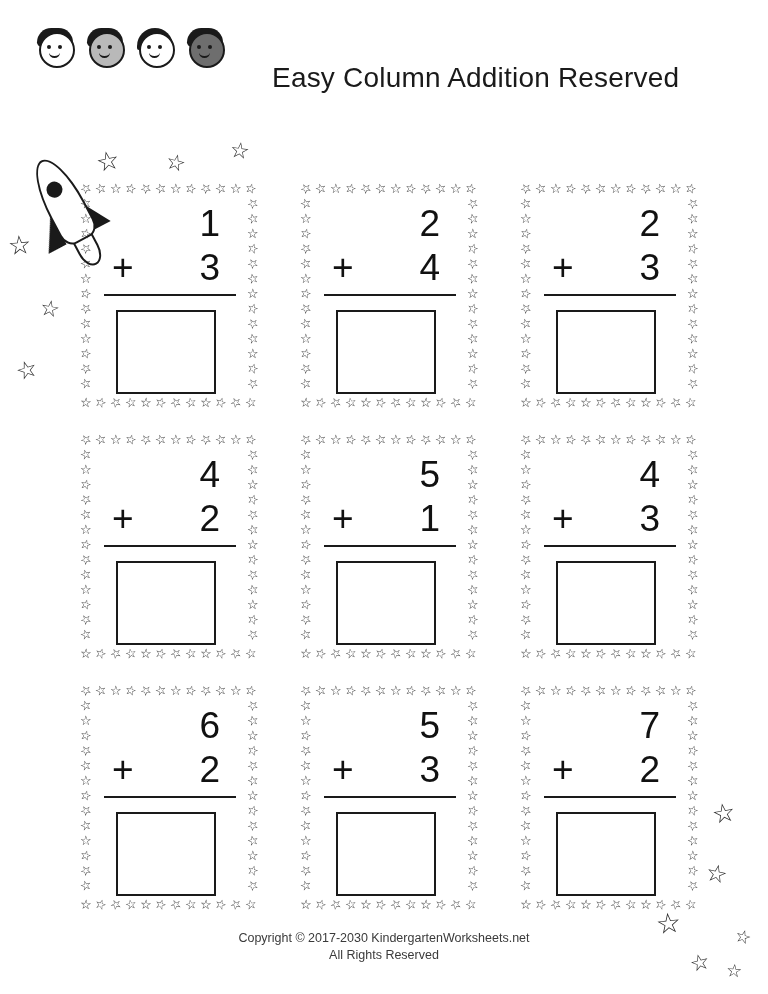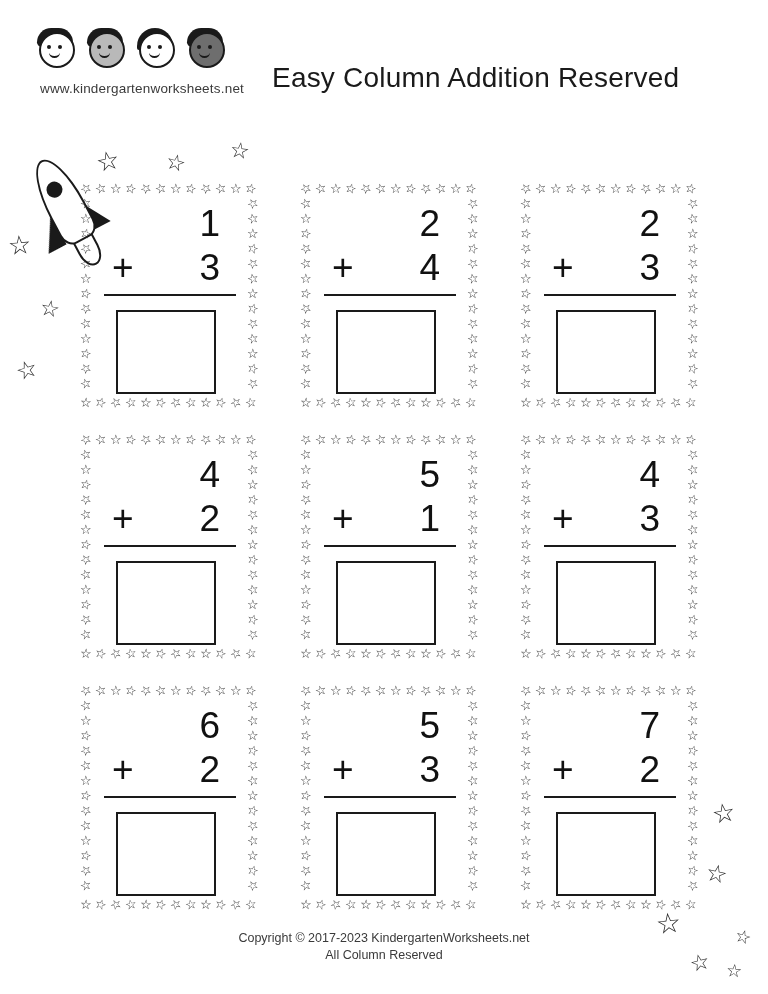--- a/index.html
+++ b/index.html
@@ -324,21 +324,20 @@
             <div class="smile"></div>
         </div>
         <div class="kid k4">
           <div class="hair"></div>
             <div class="head"></div>
           <div class="eye l"></div>
             <div class="eye r"></div>
             <div class="smile"></div>
         </div>
       </div>
-      <div class="logo-url">www.kindergartenworksheets.net</div>
     </div>
 
     <div class="title">Easy Column Addition Reserved</div>
 
   </div>
 
   <div class="rocket">
     <div class="fin-l"></div>
     <div class="fin-r"></div>
     <div class="flame"></div>
@@ -898,17 +897,17 @@
         <div class="problem">
           <div class="num-row">7</div>
           <div class="num-row second"><span class="plus">+</span><span>2</span></div>
           <div class="bar"></div>
           <div class="answer-box"></div>
         </div>
       </div>
     </div>
 
   <div class="footer">
-    <div>Copyright © 2017-2023 KindergartenWorksheets.net</div>
-    <div>All Column Reserved</div>
+    <div>Copyright © 2017-2030 KindergartenWorksheets.net</div>
+    <div>All Rights Reserved</div>
   </div>
 
 </div>
 
 </body></html>

